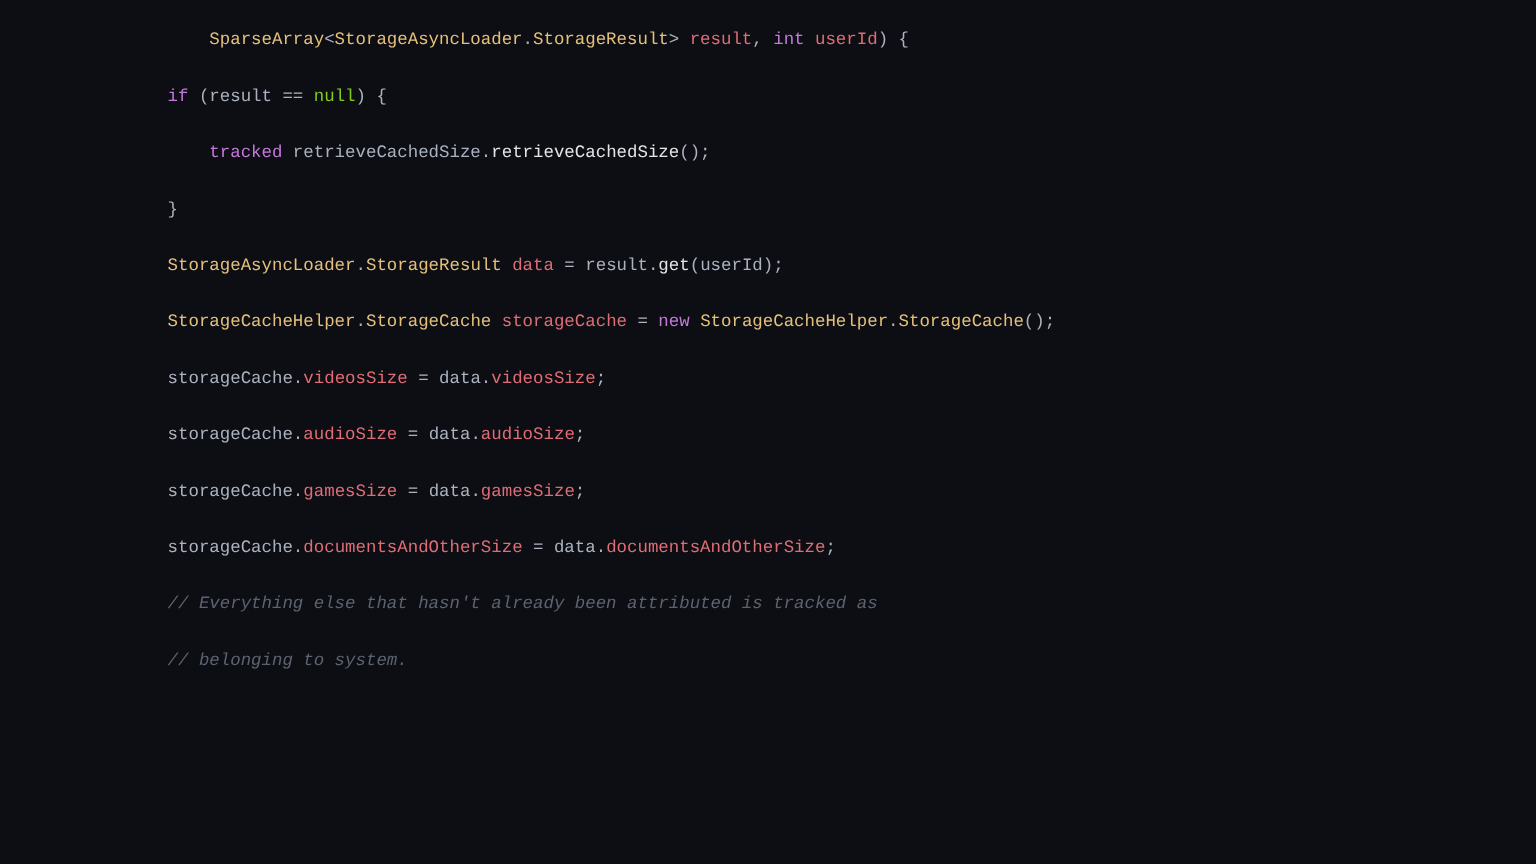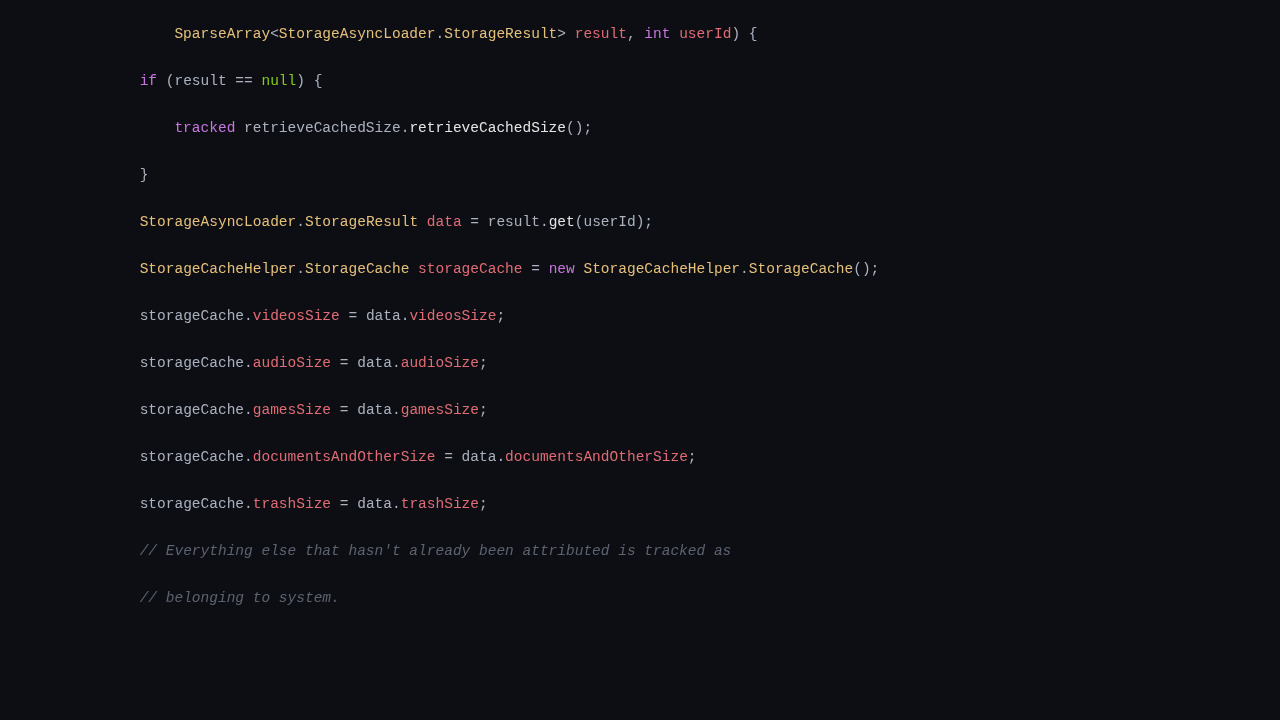--- a/index.html
+++ b/index.html
@@ -34,21 +34,20 @@
 <div class="line">            <span class="type">SparseArray</span><span class="plain">&lt;</span><span class="type">StorageAsyncLoader</span><span class="plain">.</span><span class="type">StorageResult</span><span class="plain">&gt; </span><span class="var">result</span><span class="plain">, </span><span class="kw">int</span><span class="plain"> </span><span class="var">userId</span><span class="plain">) {</span></div>
 <div class="line">        <span class="kw">if</span><span class="plain"> (</span><span class="plain">result</span><span class="plain"> == </span><span class="const">null</span><span class="plain">) {</span></div>
 <div class="line">            <span class="kw">tracked</span><span class="plain"> </span><span class="plain">retrieveCachedSize</span><span class="plain">.</span><span class="fn">retrieveCachedSize</span><span class="plain">();</span></div>
 <div class="line">        <span class="plain">}</span></div>
 <div class="line">        <span class="type">StorageAsyncLoader</span><span class="plain">.</span><span class="type">StorageResult</span><span class="plain"> </span><span class="var">data</span><span class="plain"> = </span><span class="plain">result</span><span class="plain">.</span><span class="fn">get</span><span class="plain">(</span><span class="plain">userId</span><span class="plain">);</span></div>
 <div class="line">        <span class="type">StorageCacheHelper</span><span class="plain">.</span><span class="type">StorageCache</span><span class="plain"> </span><span class="var">storageCache</span><span class="plain"> = </span><span class="kw">new</span><span class="plain"> </span><span class="type">StorageCacheHelper</span><span class="plain">.</span><span class="type">StorageCache</span><span class="plain">();</span></div>
 <div class="line">        <span class="plain">storageCache</span><span class="plain">.</span><span class="var">videosSize</span><span class="plain"> = </span><span class="plain">data</span><span class="plain">.</span><span class="var">videosSize</span><span class="plain">;</span></div>
 <div class="line">        <span class="plain">storageCache</span><span class="plain">.</span><span class="var">audioSize</span><span class="plain"> = </span><span class="plain">data</span><span class="plain">.</span><span class="var">audioSize</span><span class="plain">;</span></div>
 <div class="line">        <span class="plain">storageCache</span><span class="plain">.</span><span class="var">gamesSize</span><span class="plain"> = </span><span class="plain">data</span><span class="plain">.</span><span class="var">gamesSize</span><span class="plain">;</span></div>
 <div class="line">        <span class="plain">storageCache</span><span class="plain">.</span><span class="var">documentsAndOtherSize</span><span class="plain"> = </span><span class="plain">data</span><span class="plain">.</span><span class="var">documentsAndOtherSize</span><span class="plain">;</span></div>
-<div class="line">        <span class="plain">storageCache</span><span class="plain">.</span><span class="var">trashSize</span><span class="plain"> = </span><span class="plain">data</span><span class="plain">.</span><span class="var">trashSize</span><span class="plain">;</span></div>
 <div class="line">        <span class="comment">// Everything else that hasn't already been attributed is tracked as</span></div>
 <div class="line">        <span class="comment">// belonging to system.</span></div>
 
 
 
 
 
 
 
 

